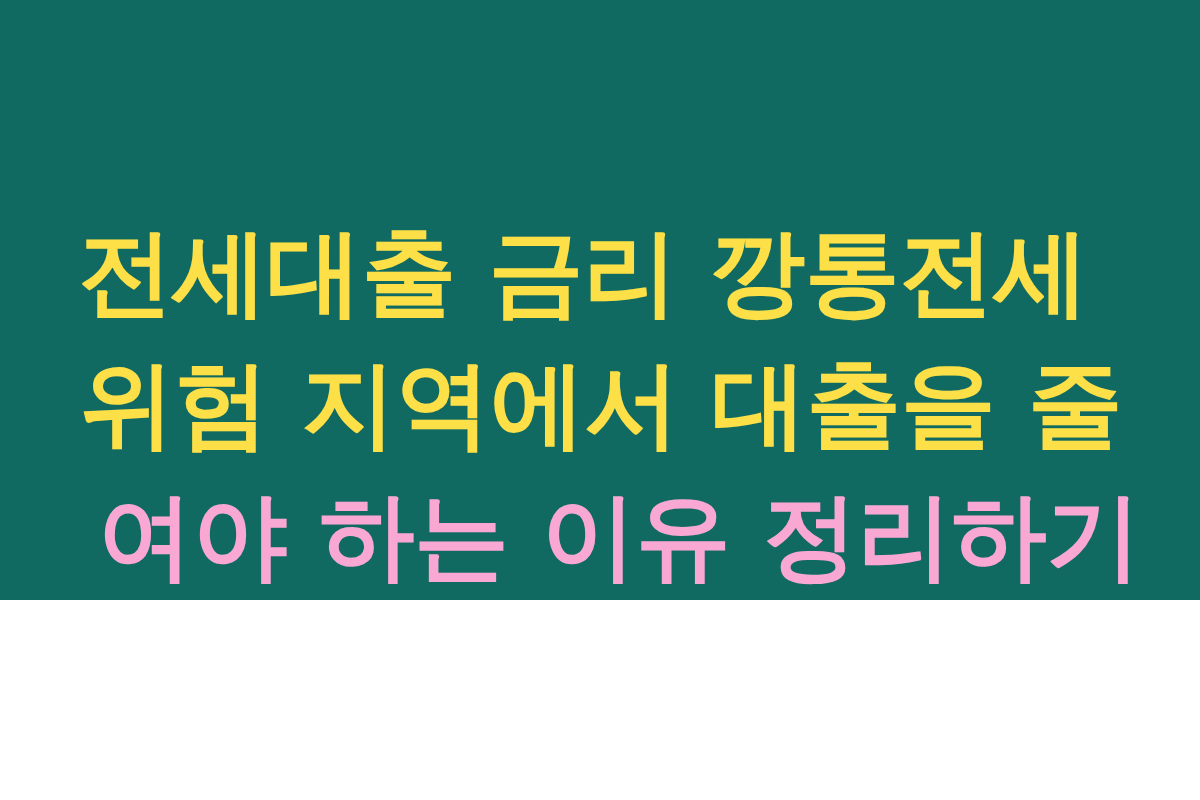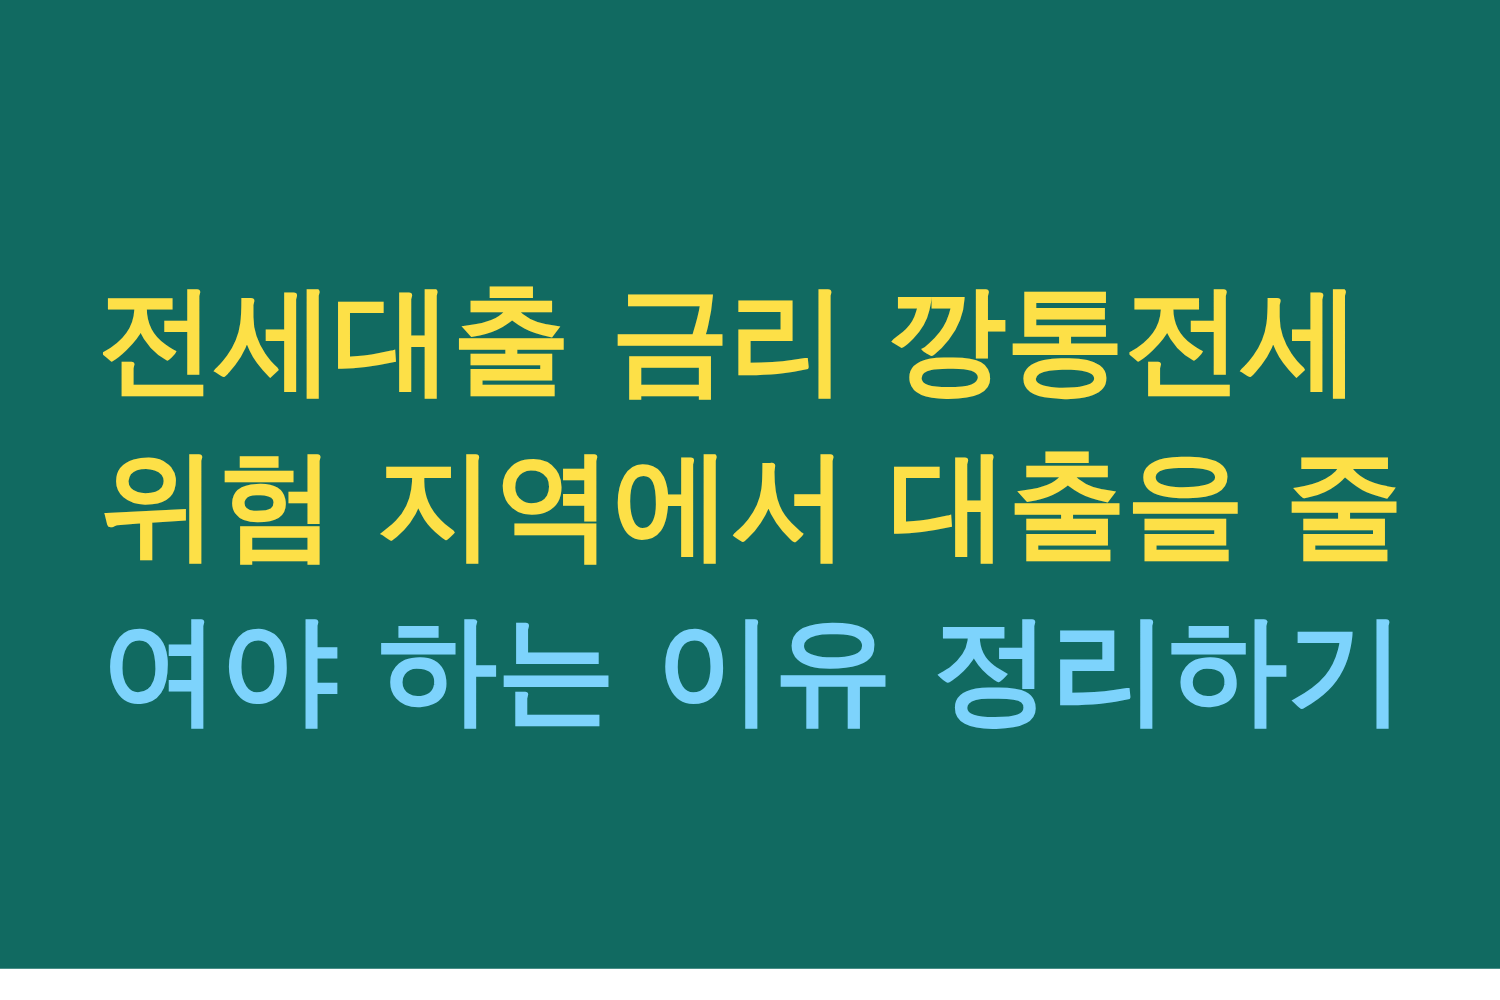--- a/index.html
+++ b/index.html
@@ -11,21 +11,21 @@
     overflow: hidden;
   }
 
   body {
     font-family: "Liberation Sans", "DejaVu Sans", sans-serif;
   }
 
   #thumbnail-canvas {
     position: relative;
     width: 1200px;
-    height: 775px;
+    height: 600px;
     background-color: #116A61;
     box-sizing: border-box;
     display: flex;
     align-items: center;
     justify-content: flex-start;
     overflow: hidden;
   }
 
   #headline-block {
     position: absolute;
@@ -54,17 +54,17 @@
 <body>
 
 <div id="thumbnail-canvas" style="background-color: rgb(17, 106, 97);">
 
   <div id="headline-block">
 
     <span class="headline-line" style="color: rgb(253, 224, 71); text-align: left; font-size: 95px; line-height: 132px;">전세대출 금리 깡통전세</span>
 
     <span class="headline-line" style="color: rgb(253, 224, 71); text-align: center; font-size: 95px; line-height: 132px;">위험 지역에서 대출을 줄</span>
 
-    <span class="headline-line" style="color: #7dd3fc; text-align: right; font-size: 95px; line-height: 132px;">여야 하는 이유 정리하기</span>
+    <span class="headline-line" style="color: #f9a8d4; text-align: left; font-size: 95px; line-height: 132px; margin-left: 20px;">여야 하는 이유 정리하기</span>
 
   </div>
 
 </div>
 
 </body></html>

